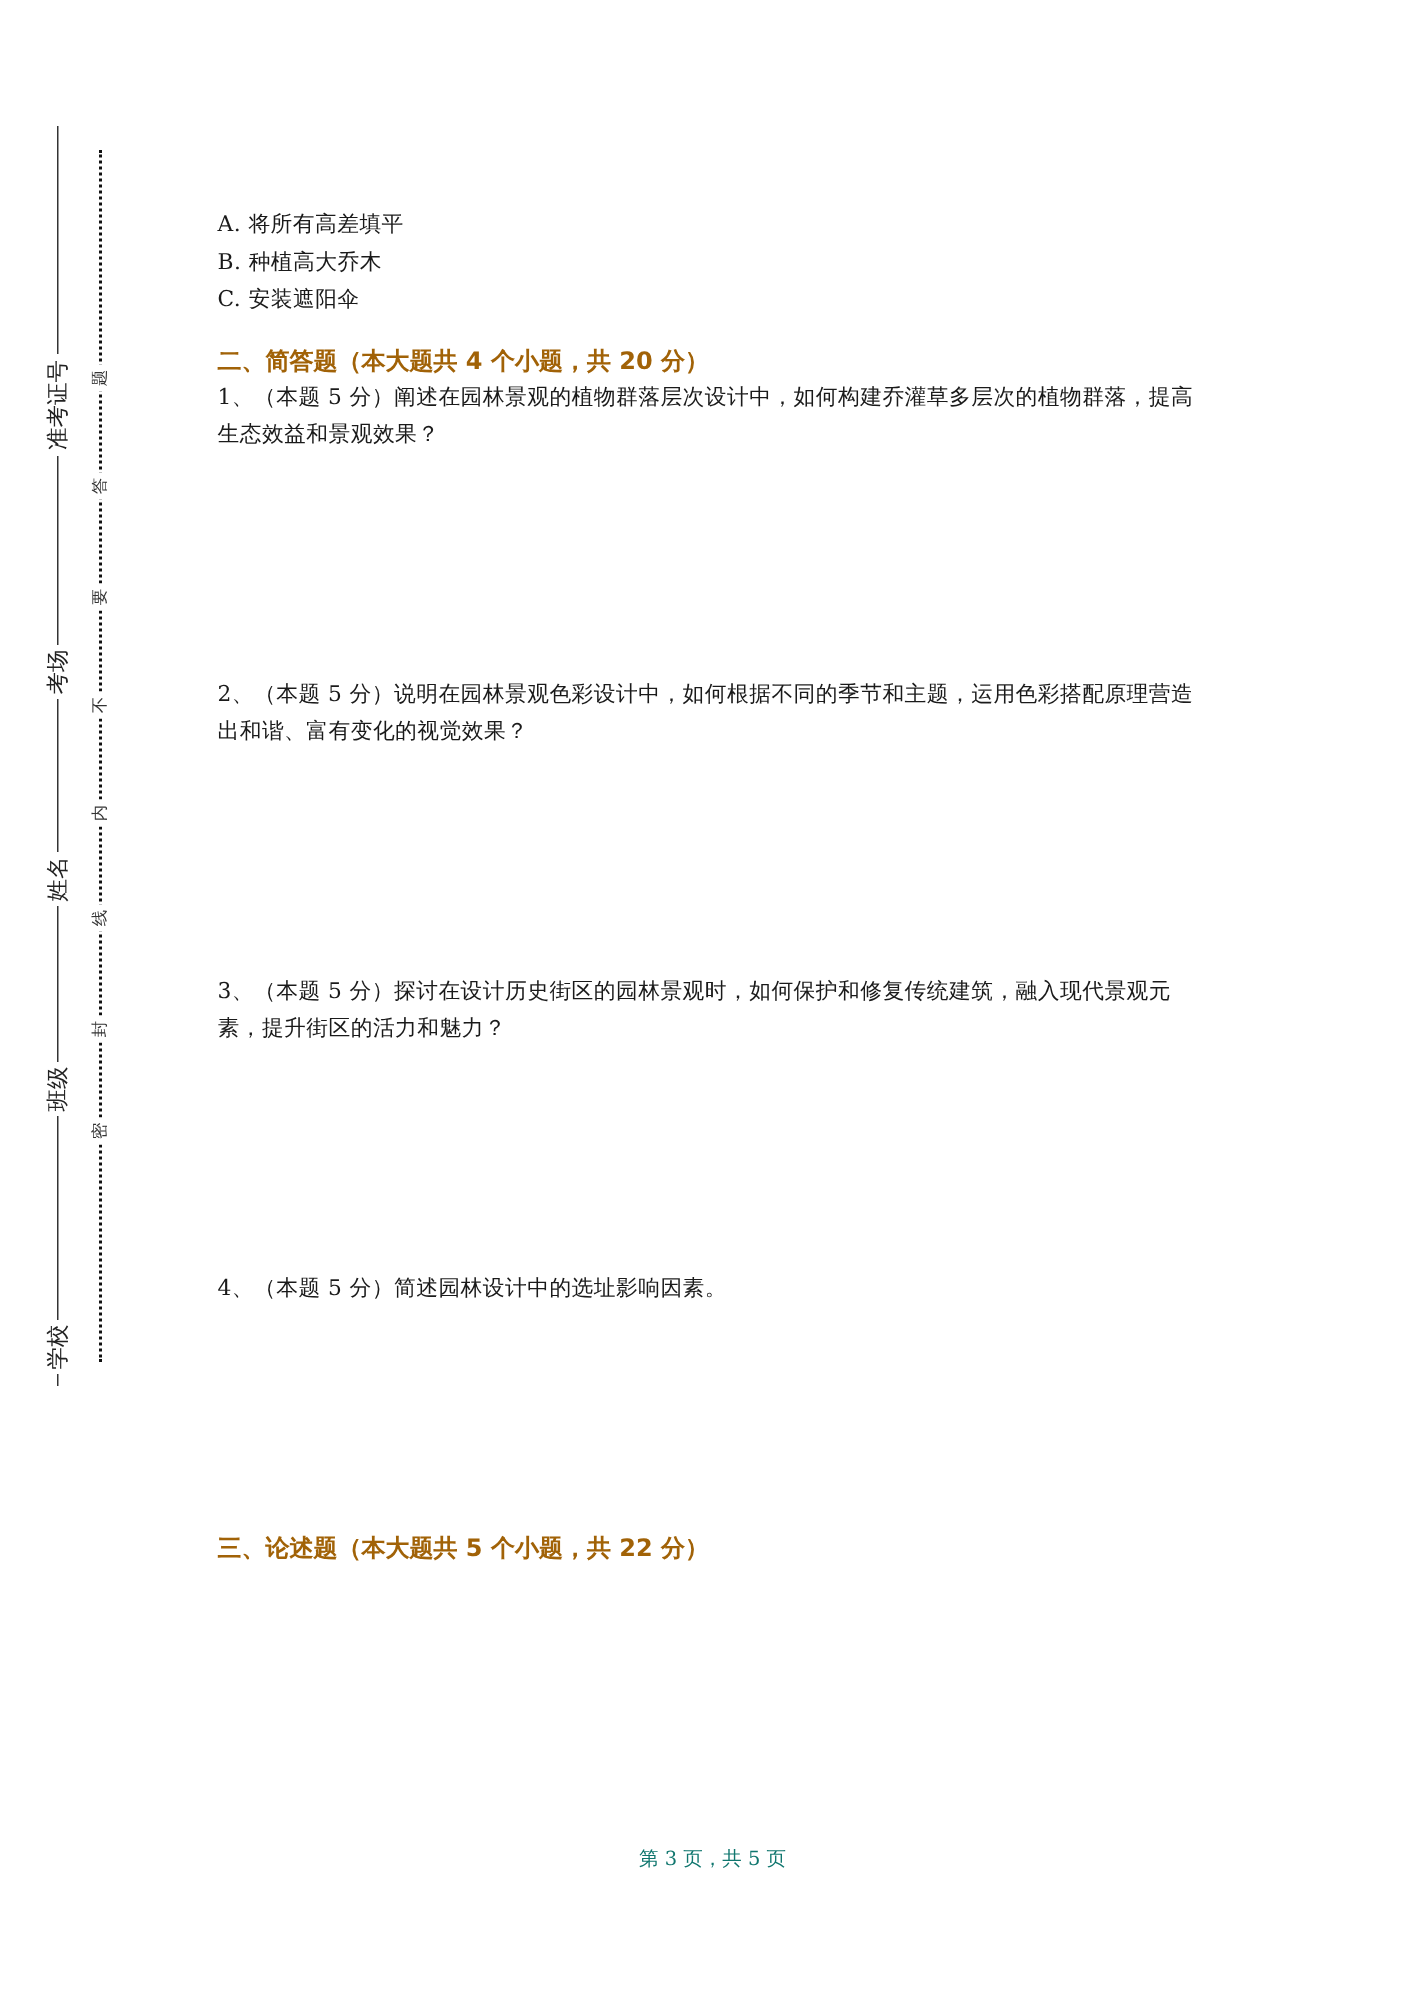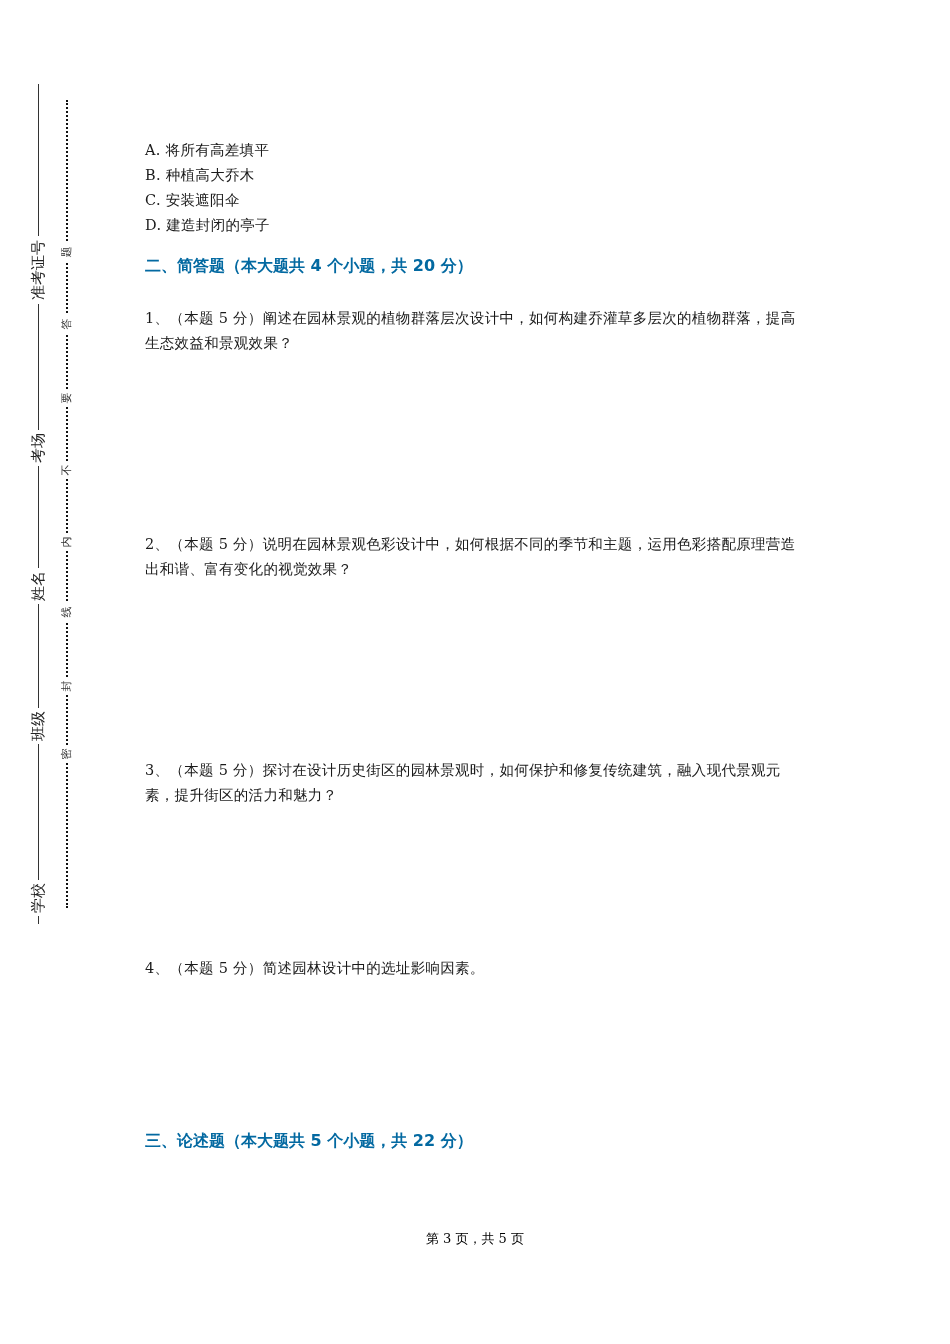--- a/index.html
+++ b/index.html
@@ -24,33 +24,33 @@
     border-left: 2px dotted #111;
   }
   .seal-char {
     position: absolute; left: 58px; width: 18px; height: 16px;
     font-size: 11px; line-height: 16px; color: #333; text-align: center;
     background: #fff; transform: rotate(-90deg);
   }
   
   .content { position: absolute; left: 145px; top: 118px; width: 665px; }
   .line { font-size: 14.5px; line-height: 25px; white-space: nowrap; letter-spacing: 0.3px; }
-  .wrap { white-space: normal; margin-top: 28px; }
+  .wrap { white-space: normal; }
   .gap-q { height: 20px; }
   .section-title {
     font-family: "DejaVu Sans", "Liberation Sans", sans-serif;
-    font-weight: bold; font-size: 16px; line-height: 24px; color: #0369a1;
+    font-weight: bold; font-size: 16px; line-height: 24px; color: #a16207;
   }
   .answer-space-1 { height: 148px; }
   .answer-space-2 { height: 148px; }
   .answer-space-3 { height: 148px; }
   .answer-space-4 { height: 148px; }
   .footer {
     position: absolute; top: 1230px; left: 0; width: 950px; text-align: center;
-    font-size: 13px; color: #000000;
+    font-size: 13px; color: #0f766e;
   }
 </style>
 </head>
 <body>
 
 <div class="binding-line"></div>
 <div id="binding-fields">
     <div class="binding-label" style="top: 262px; width: 68px; left: 4px;">准考证号</div>
     <div class="binding-label" style="top: 440px; width: 36px; left: 20px;">考场</div>
     <div class="binding-label" style="top: 578px; width: 36px; left: 20px;">姓名</div>
@@ -71,21 +71,20 @@
 
 <div class="content">
 
 
   <div class="gap-q"></div>
 
   <div>
     <div class="line">A. 将所有高差填平</div>
     <div class="line">B. 种植高大乔木</div>
     <div class="line">C. 安装遮阳伞</div>
-    <div class="line">D. 建造封闭的亭子</div>
   </div>
 
   <div style="height:16px"></div>
 
   <div>
     <div class="section-title">二、简答题（本大题共 4 个小题，共 20 分）</div>
 
     <div class="line wrap">1、（本题 5 分）阐述在园林景观的植物群落层次设计中，如何构建乔灌草多层次的植物群落，提高生态效益和景观效果？</div>
     <div class="answer-space-1"></div>
 

